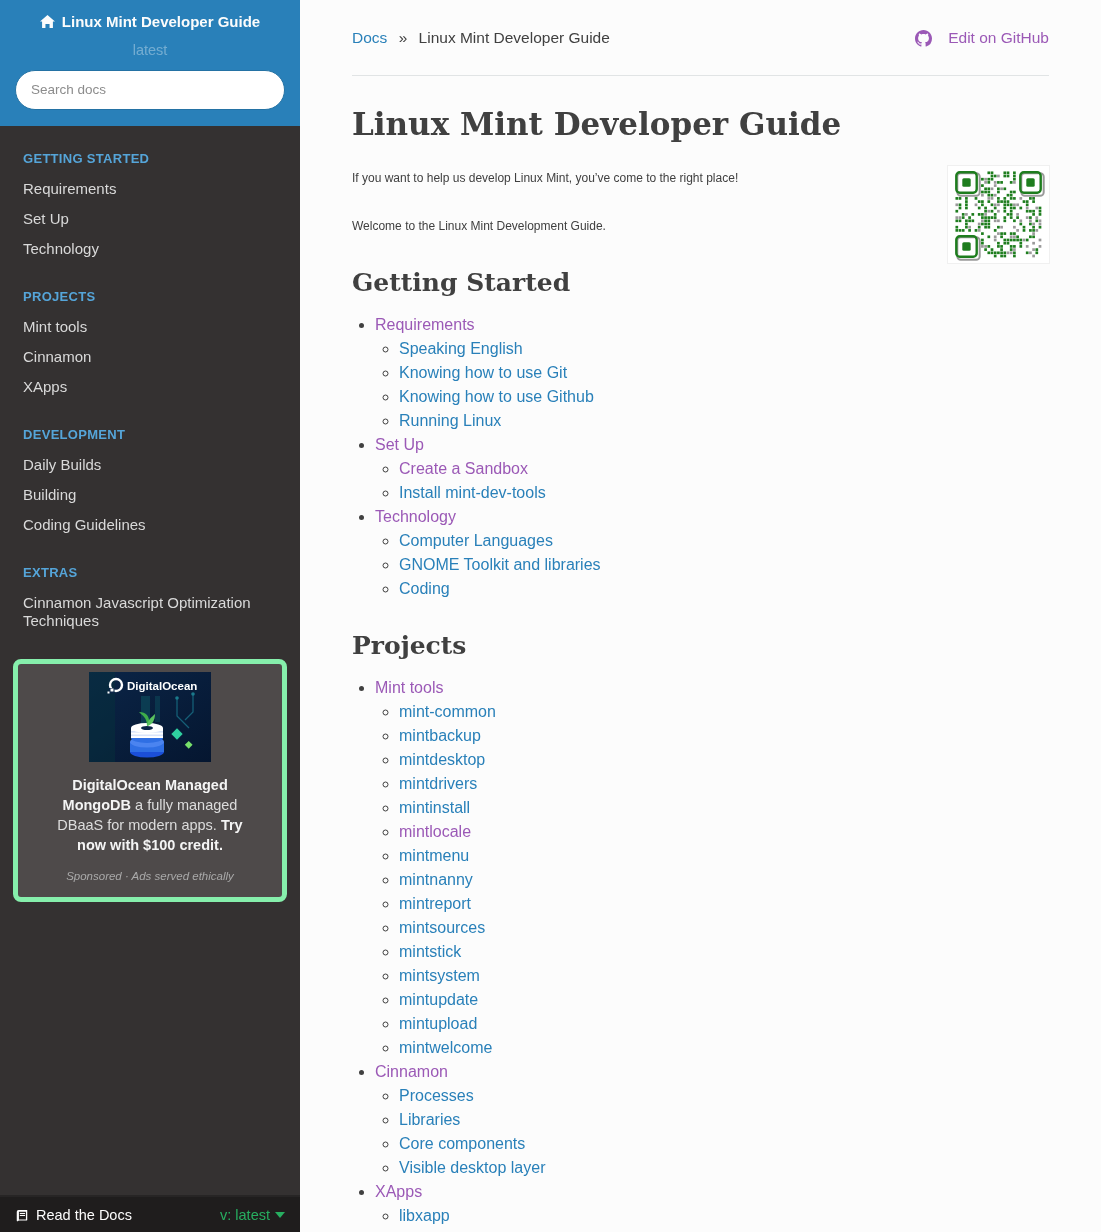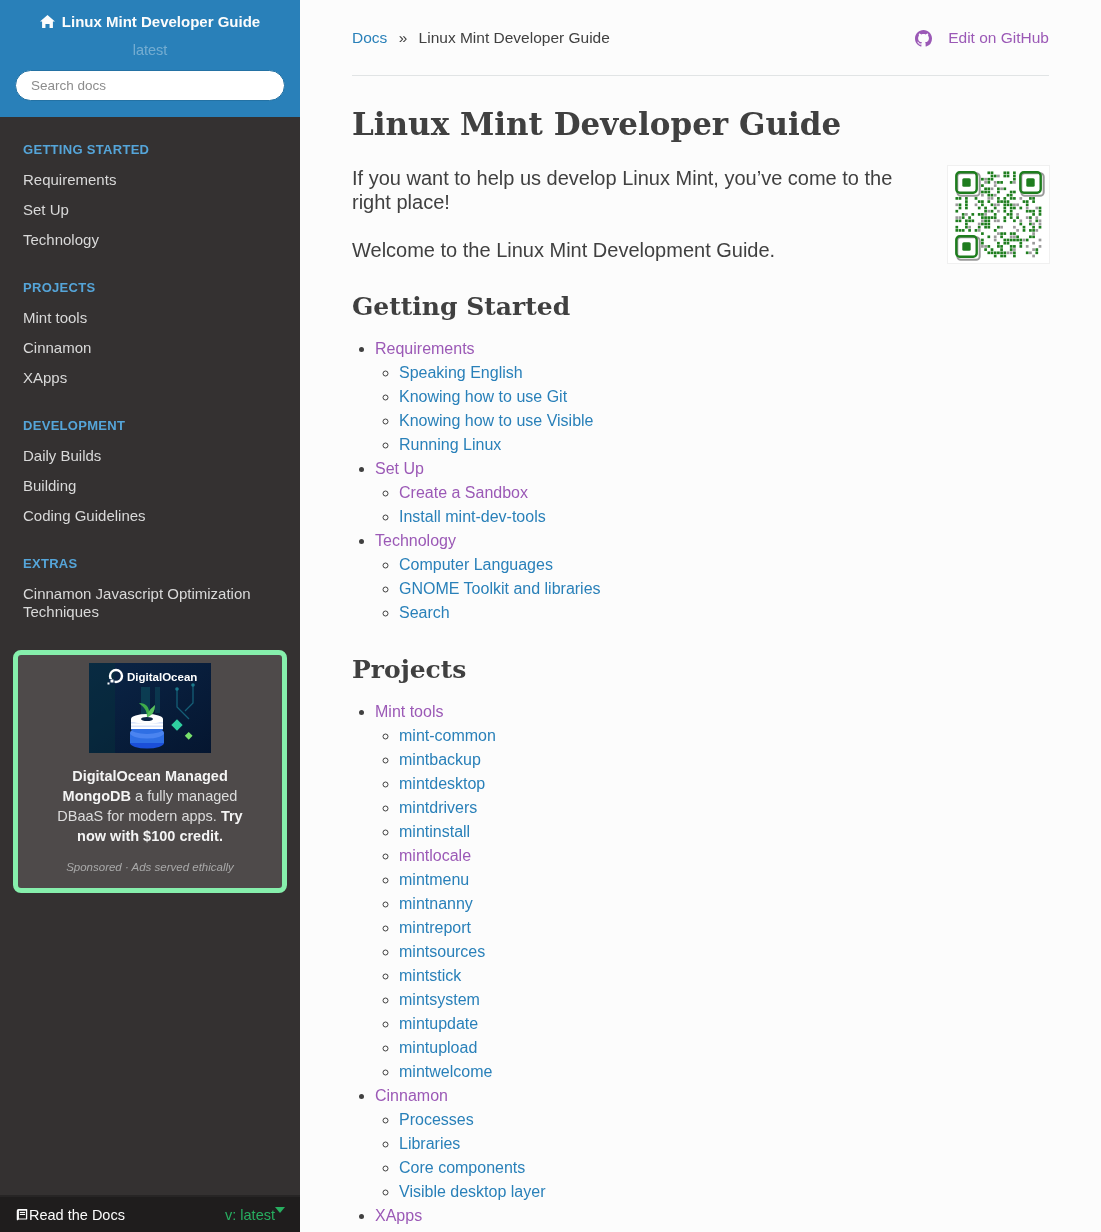--- a/index.html
+++ b/index.html
@@ -11,50 +11,50 @@
   html,body{margin:0;padding:0}
   body{font-family:"Liberation Sans",sans-serif;background:var(--content-bg);color:var(--text)}
   .page{position:relative;width:1101px;height:1232px;overflow:hidden;background:var(--content-bg)}
 
   
   .sidebar{position:absolute;left:0;top:0;width:300px;height:1232px;background:var(--sidebar-bg)}
   .side-search{background:var(--header-blue);padding:13px 10px 16px;text-align:center}
   .home-link{color:#fcfcfc;font-weight:bold;font-size:15px;text-decoration:none;display:inline-flex;align-items:center;gap:7px;cursor:pointer}
   .home-link svg{flex:0 0 auto}
   .version-label{color:rgba(255,255,255,.35);font-size:14.5px;margin:9px 0 12px}
-  .search-input{width:270px;height:31px;border-radius:50px;border:1px solid #2472a4;padding:0 15px;font-size:13.5px;color:#333;outline:none;font-family:"Liberation Sans",sans-serif;background:#fff}
+  .search-input{width:270px;height:40px;border-radius:50px;border:1px solid #2472a4;padding:0 15px;font-size:13.5px;color:#333;outline:none;font-family:"Liberation Sans",sans-serif;background:#fff}
   .search-input::placeholder{color:#8c8c8c}
 
   .side-nav{display:block}
   .nav-caption{display:block;margin:25px 0 8px;padding:0 23px;color:var(--caption-blue);font-size:13px;font-weight:bold;letter-spacing:.3px}
   .nav-item{display:block;padding:6px 23px;color:#d9d9d9;font-size:15px;line-height:18px;text-decoration:none;cursor:pointer}
 
   
   .ad-card{margin:23px 13px 0;background:#4e4a4a;border:5px solid #86efac;border-radius:8px;padding:7px 13px 10px;text-align:center}
   .ad-img{width:122px;height:90px;margin:1px auto 13px;display:block}
   .ad-text{font-size:14.5px;line-height:20px;margin:0 10px 15px;color:#dcdcdc}
   .ad-text b{color:#f4f4f4}
   .ad-disclaimer{font-size:11.5px;font-style:italic;color:#a9a9a9;margin:0 0 5px}
 
   
   .rtd-footer{position:absolute;bottom:0;left:0;width:300px;height:37px;background:var(--footer-bg);border-top:2px solid #272525;display:flex;align-items:center;justify-content:space-between;padding:0 15px;color:#fcfcfc;font-size:14.5px}
-  .rtd-brand{display:inline-flex;align-items:center;}
-  .rtd-version{color:var(--green);cursor:pointer;display:inline-flex;}
+  .rtd-brand{display:inline-flex;align-items:flex-end;gap:7px}
+  .rtd-version{color:var(--green);cursor:pointer;display:inline-flex;align-items:center;gap:5px}
   .caret-down{width:0;height:0;border-left:5px solid transparent;border-right:5px solid transparent;border-top:6px solid var(--green);display:inline-block}
 
   
   .main{margin-left:300px;padding:26px 52px 0;width:801px}
   .breadcrumb-row{display:flex;justify-content:space-between;align-items:flex-start;font-size:15.5px;line-height:24px}
   .breadcrumbs a{color:var(--blue);text-decoration:none;cursor:pointer}
   .crumb-sep{margin:0 7px;color:var(--text)}
   .edit-github{color:var(--purple);text-decoration:none;display:inline-flex;align-items:center;gap:16px;cursor:pointer}
   .main hr{border:0;border-top:1px solid #e1e4e5;margin:25px 0 0}
   h1.doc-title{font-family:"DejaVu Serif","Liberation Serif",serif;font-weight:700;font-size:31px;margin:30px 0 24px;color:var(--text)}
   h2.sec-title{font-family:"DejaVu Serif","Liberation Serif",serif;font-weight:700;font-size:25px;margin:30px 0 16px;color:var(--text)}
-  .main p{font-size:20px;line-height:24px;margin:12px 0 24px}
+  .main p{font-size:12px;line-height:24px;margin:12px 0 24px}
   .qr-wrap{float:right;width:101px;height:97px;background:#fff;margin:0 0 12px 22px;box-shadow:0 0 0 1px #f0f0f0}
 
   ul.toc{margin:0 0 24px 23px;padding:0;list-style:disc;font-size:16px;line-height:24px;color:var(--text)}
   ul.toc ul{margin:0 0 0 24px;padding:0;list-style:circle}
   .toc a{text-decoration:none;color:var(--blue);cursor:pointer}
   .toc a.visited{color:var(--purple)}
 </style>
 </head>
 <body>
 
@@ -428,31 +428,31 @@
 
     <p>If you want to help us develop Linux Mint, you’ve come to the right place!</p>
     <p>Welcome to the Linux Mint Development Guide.</p>
 
     <div id="sections">
         <h2 class="sec-title">Getting Started</h2>
         <ul class="toc">
           <li><a class="visited">Requirements</a><ul class="toc">
               <li><a class="">Speaking English</a></li>
               <li><a class="">Knowing how to use Git</a></li>
-              <li><a class="">Knowing how to use Visible</a></li>
+              <li><a class="">Knowing how to use Github</a></li>
               <li><a class="">Running Linux</a></li>
             </ul></li>
           <li><a class="visited">Set Up</a><ul class="toc">
               <li><a class="visited">Create a Sandbox</a></li>
               <li><a class="">Install mint-dev-tools</a></li>
             </ul></li>
           <li><a class="visited">Technology</a><ul class="toc">
               <li><a class="">Computer Languages</a></li>
               <li><a class="">GNOME Toolkit and libraries</a></li>
-              <li><a class="">Search</a></li>
+              <li><a class="">Coding</a></li>
             </ul></li>
         </ul>
         <h2 class="sec-title">Projects</h2>
         <ul class="toc">
           <li><a class="visited">Mint tools</a><ul class="toc">
               <li><a class="">mint-common</a></li>
               <li><a class="">mintbackup</a></li>
               <li><a class="">mintdesktop</a></li>
               <li><a class="">mintdrivers</a></li>
               <li><a class="">mintinstall</a></li>

